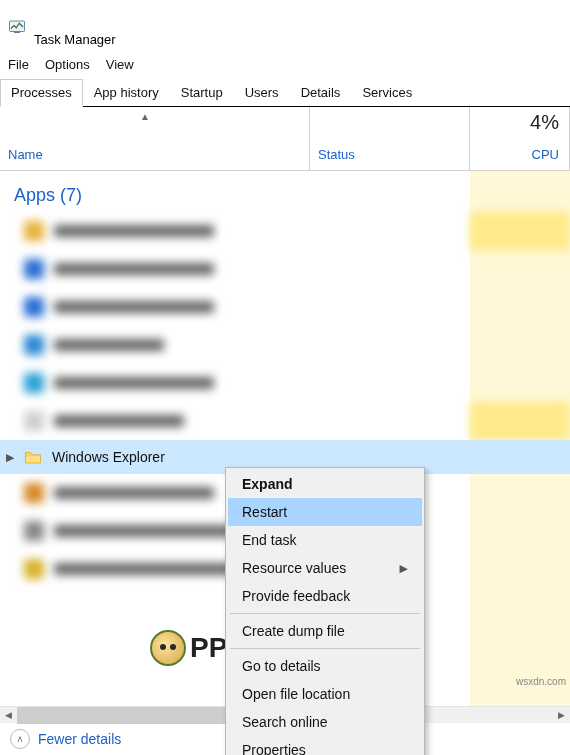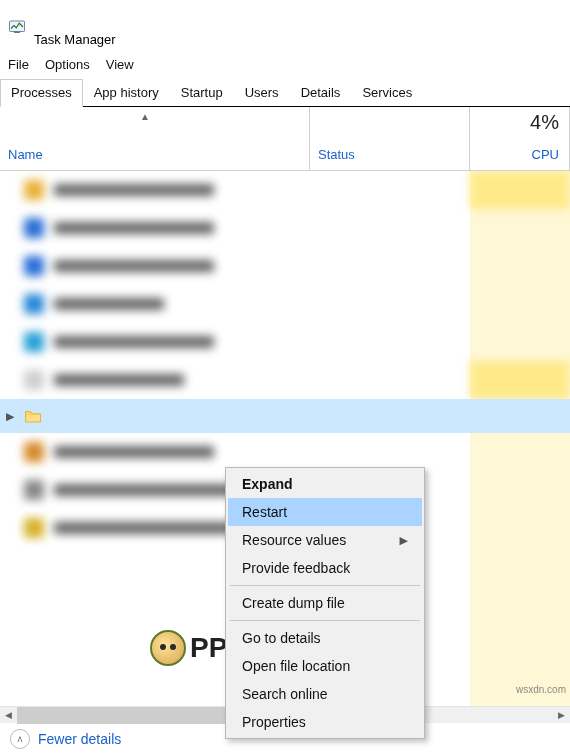--- a/index.html
+++ b/index.html
@@ -49,21 +49,21 @@
 
 .scroll-h { position: absolute; left: 0; right: 0; bottom: 32px; height: 17px; background: #f0f0f0; display: flex; align-items: center; z-index: 5; border-top: 1px solid #e4e4e4; }
 .scroll-h .btn { width: 17px; height: 17px; display: flex; align-items: center; justify-content: center; font-size: 9px; color: #666; }
 .scroll-h .track { flex: 1; height: 17px; position: relative; }
 .scroll-h .thumb { position: absolute; left: 0; width: 55%; height: 100%; background: #cdcdcd; }
 
 .footer { position: absolute; left: 0; right: 0; bottom: 0; height: 32px; display: flex; align-items: center; padding: 0 10px; z-index: 5; }
 .footer .chev { width: 20px; height: 20px; border: 1px solid #bbb; border-radius: 50%; display: flex; align-items: center; justify-content: center; font-size: 10px; color: #666; margin-right: 8px; }
 .footer .lbl { font-size: 14px; color: #1a62c6; }
 
-.watermark { position: absolute; right: 4px; bottom: 60px; font-size: 10px; color: #888; z-index: 40; }
+.watermark { position: absolute; right: 4px; bottom: 68px; font-size: 10px; color: #888; z-index: 40; }
 .logo-over { position: absolute; left: 150px; top: 630px; z-index: 45; font-size: 28px; font-weight: 700; color: #222; filter: drop-shadow(0 0 2px #fff); display: flex; align-items: center; }
 .logo-over .face { width: 36px; height: 36px; border-radius: 50%; background: radial-gradient(circle at 40% 40%, #ffe39a, #d7a54a); border: 2px solid #5a7a2a; margin-right: 4px; position: relative; }
 .logo-over .face::before, .logo-over .face::after { content: ""; position: absolute; width: 6px; height: 6px; background: #2a2a2a; border-radius: 50%; top: 12px; }
 .logo-over .face::before { left: 8px; }
 .logo-over .face::after { right: 8px; }
 </style>
 </head>
 <body>
 
 <div class="titlebar">
@@ -96,20 +96,21 @@
   <div class="col-status">Status</div>
   <div class="col-cpu">
     <span class="cpu-pct">4%</span>
     <span class="cpu-lbl">CPU</span>
   </div>
 </div>
 
 <div class="body">
   <div class="cpu-col-bg"></div>
   <div class="content">
+    <div class="group">Apps (7)</div>
 
     <div class="blur-row">
         <div class="ic" style="background:#e8b23a"></div>
         <div class="tx"></div>
         <div class="cpu cpu-highlight"></div>
       </div>
     <div class="blur-row">
         <div class="ic" style="background:#2a6fd6"></div>
         <div class="tx"></div>
         <div class="cpu"></div>
@@ -134,20 +135,21 @@
         <div class="tx" style="width:130px"></div>
         <div class="cpu cpu-highlight"></div>
       </div>
 
     <div class="row-selected">
       <span class="exp">▶</span>
       <svg class="fico" viewBox="0 0 24 20">
         <path d="M2 4 h7 l2 3 h11 v11 h-20 z" fill="#ffd257" stroke="#d69a1a" stroke-width="0.8"></path>
         <rect x="3" y="9" width="18" height="8" fill="#ffe089"></rect>
       </svg>
+      <span class="lbl">Windows Explorer</span>
     </div>
 
 
     <div class="blur-row">
         <div class="ic" style="background:#d68a2a"></div>
         <div class="tx"></div>
         <div class="cpu"></div>
       </div>
     <div class="blur-row">
         <div class="ic" style="background:#888"></div>
@@ -158,20 +160,21 @@
         <div class="ic" style="background:#d6b22a"></div>
         <div class="tx" style="width:190px"></div>
         <div class="cpu"></div>
       </div>
   </div>
 </div>
 
 <div class="context-menu">
   <div class="mi bold">Expand</div>
   <div class="mi hov">Restart</div>
+  <div class="mi">End task</div>
   <div class="mi">
     <span>Resource values</span>
     <span class="sub">▶</span>
   </div>
   <div class="mi">Provide feedback</div>
   <div class="sep"></div>
   <div class="mi">Create dump file</div>
   <div class="sep"></div>
   <div class="mi">Go to details</div>
   <div class="mi">Open file location</div>

